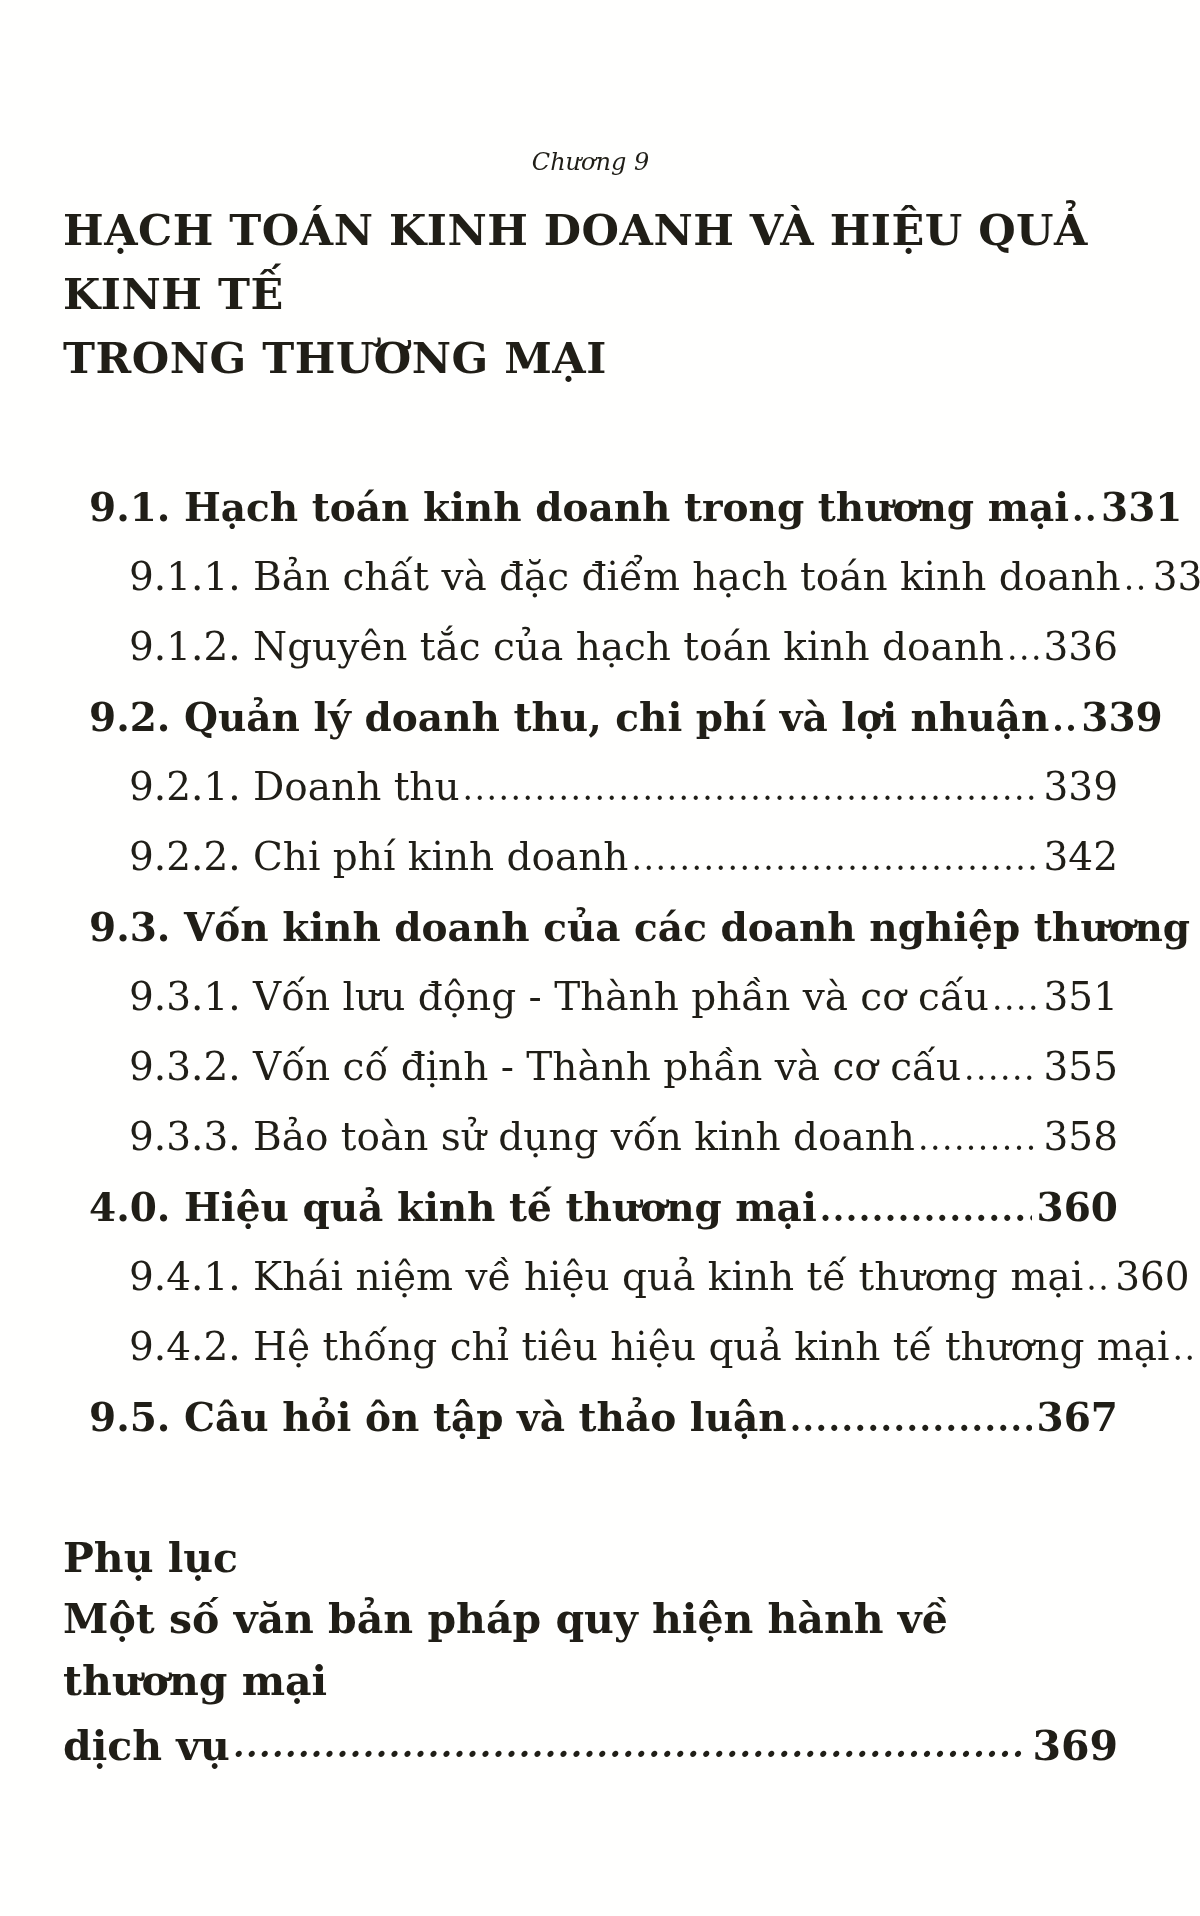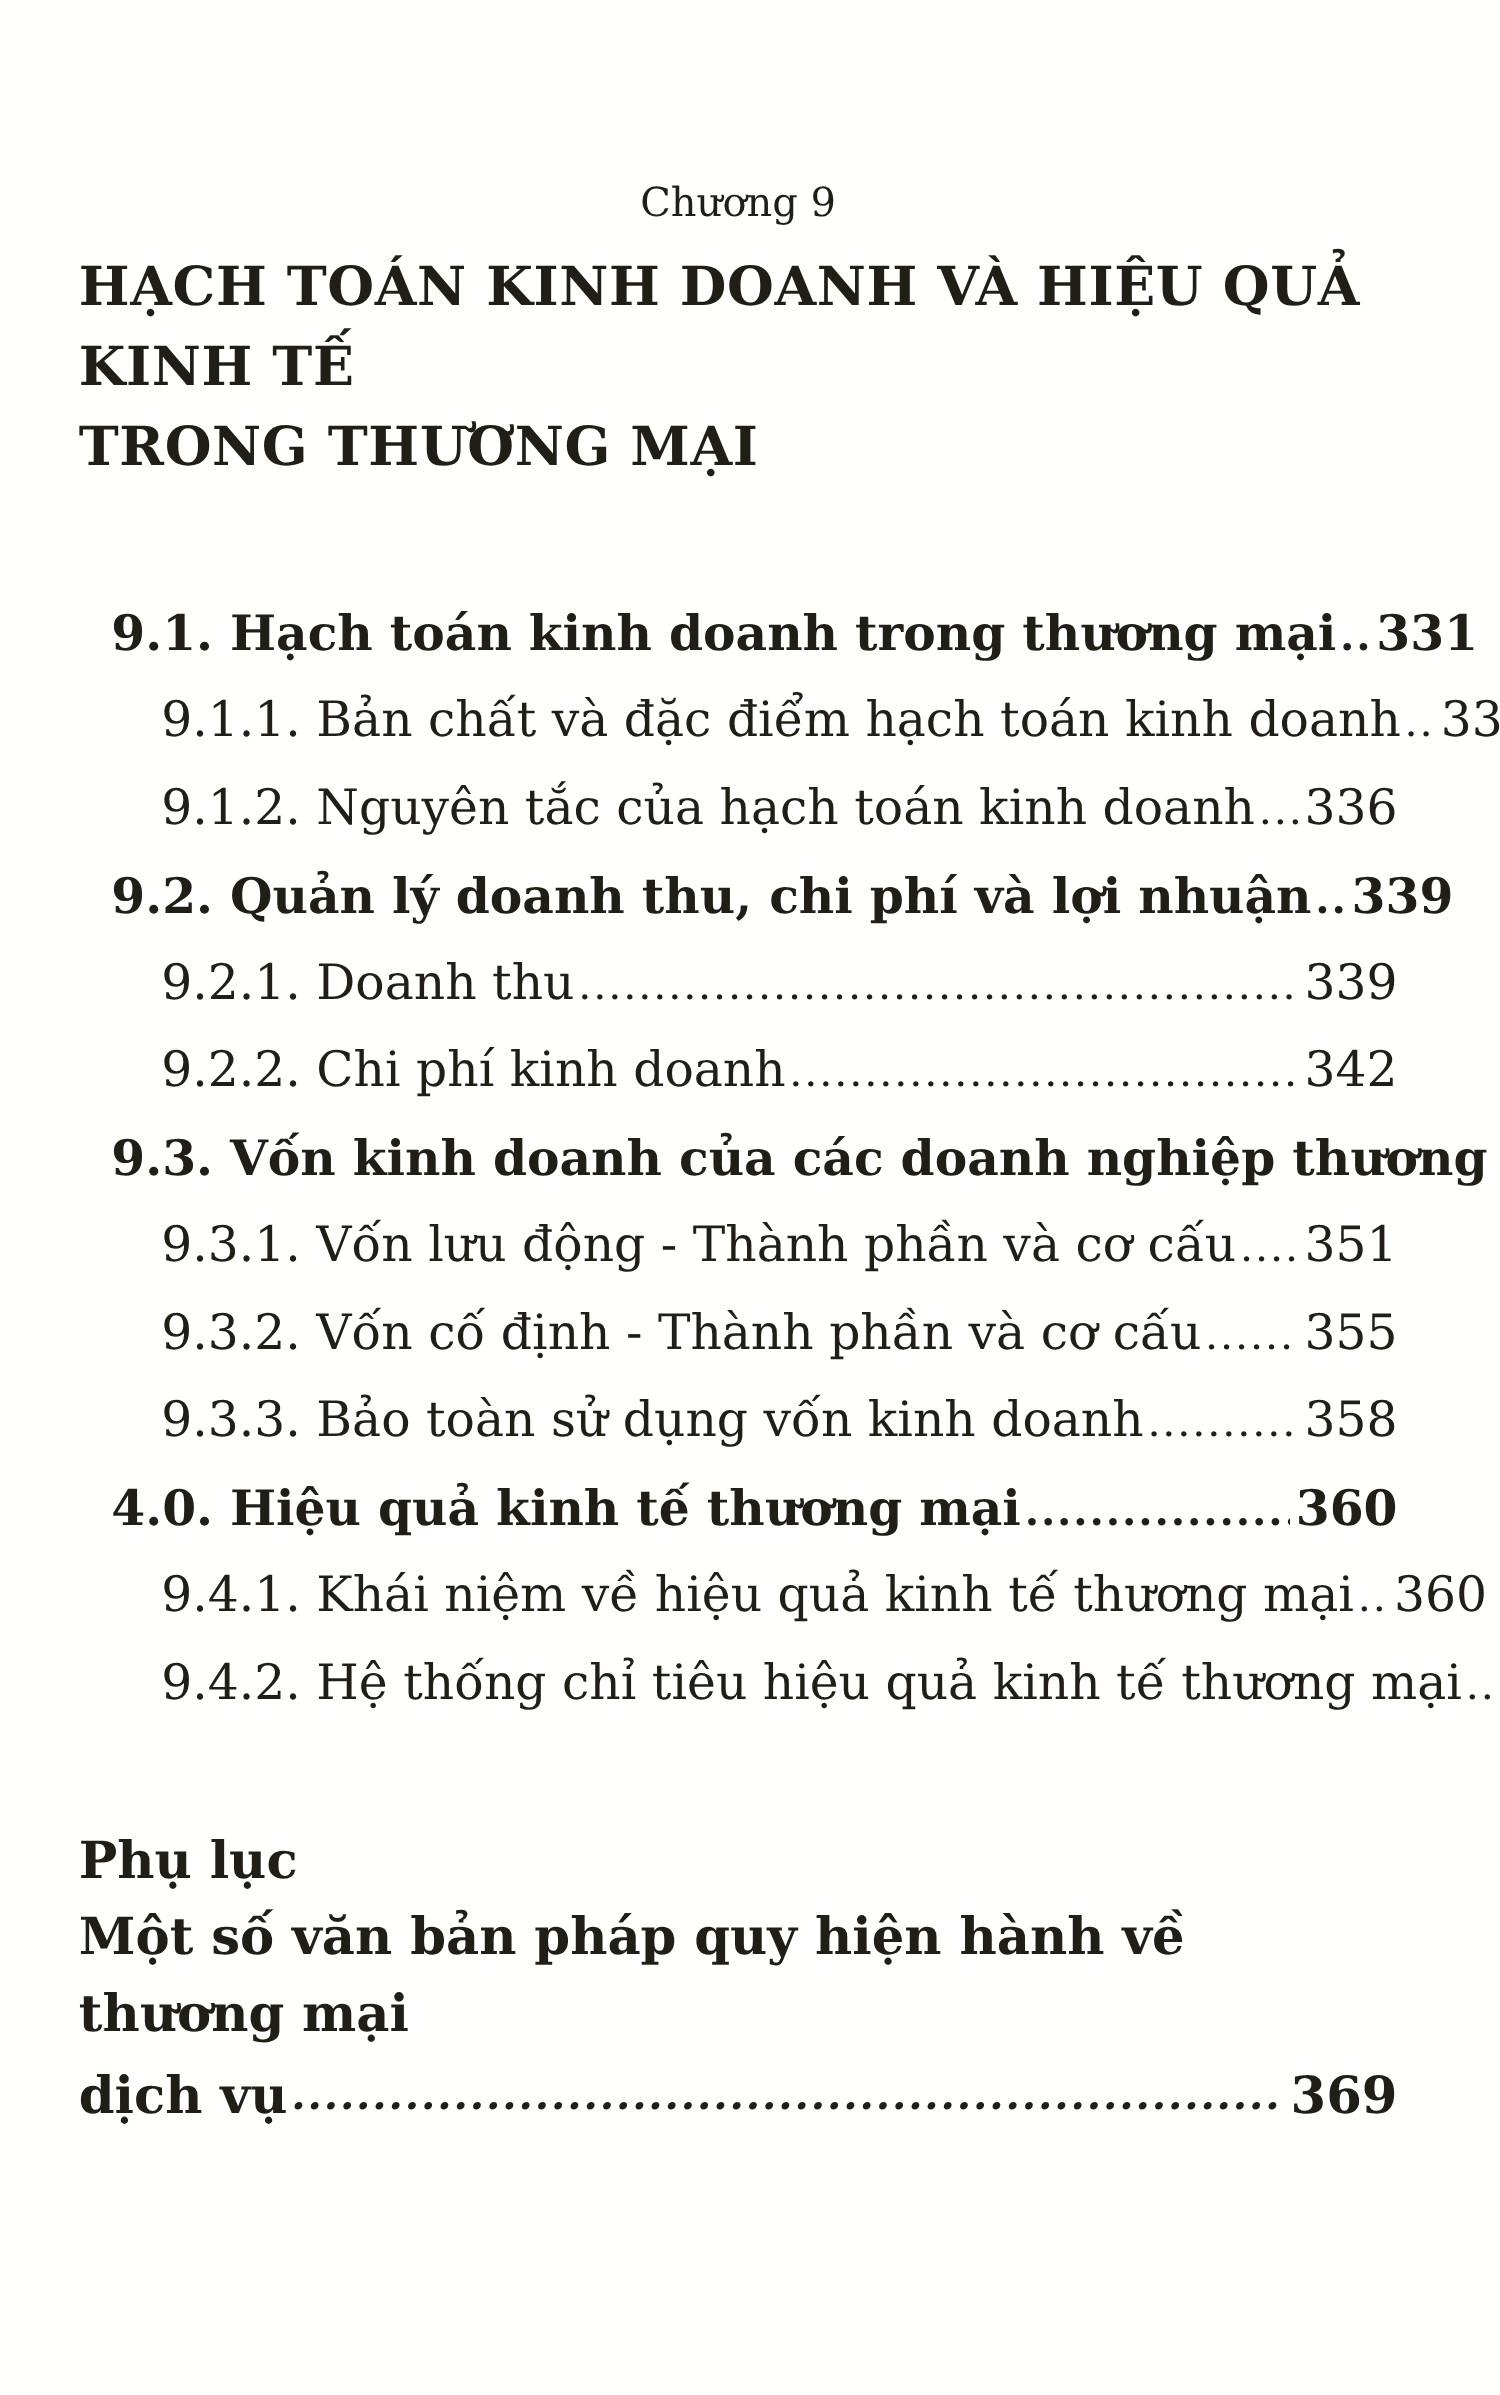--- a/index.html
+++ b/index.html
@@ -13,21 +13,22 @@
     height: 1916px;
     background: #fffffe;
     box-sizing: border-box;
     padding: 138px 82px 0 63px;
     font-family: "DejaVu Serif", "Liberation Serif", serif;
     color: #201e17;
     overflow: hidden;
   }
   .chapter-label {
     text-align: center;
-    font-size: 32px;
+    font-style: italic;
+    font-size: 24px;
     line-height: 48px;
   }
   .title-line {
     text-align: left;
     font-weight: bold;
     font-size: 43px;
     line-height: 64px;
     letter-spacing: 0.5px;
   }
   .title-block { margin-top: 12px; }
@@ -147,20 +148,25 @@
       <div class="toc-row lv2">
         <span>9.4.1. Khái niệm về hiệu quả kinh tế thương mại</span>
         <span class="leader"></span>
         <span class="pagenum">360</span>
       </div>
       <div class="toc-row lv2">
         <span>9.4.2. Hệ thống chỉ tiêu hiệu quả kinh tế thương mại</span>
         <span class="leader"></span>
         <span class="pagenum">361</span>
       </div>
+      <div class="toc-row lv1">
+        <span>9.5. Câu hỏi ôn tập và thảo luận</span>
+        <span class="leader"></span>
+        <span class="pagenum">367</span>
+      </div>
     </div>
 
   <div class="appendix">
     <div class="appendix-heading">Phụ lục</div>
     <div class="appendix-title">Một số văn bản pháp quy hiện hành về thương mại</div>
     <div class="appendix-row">
       <span>dịch vụ</span>
       <span class="leader"></span>
       <span class="pagenum">369</span>
     </div>

